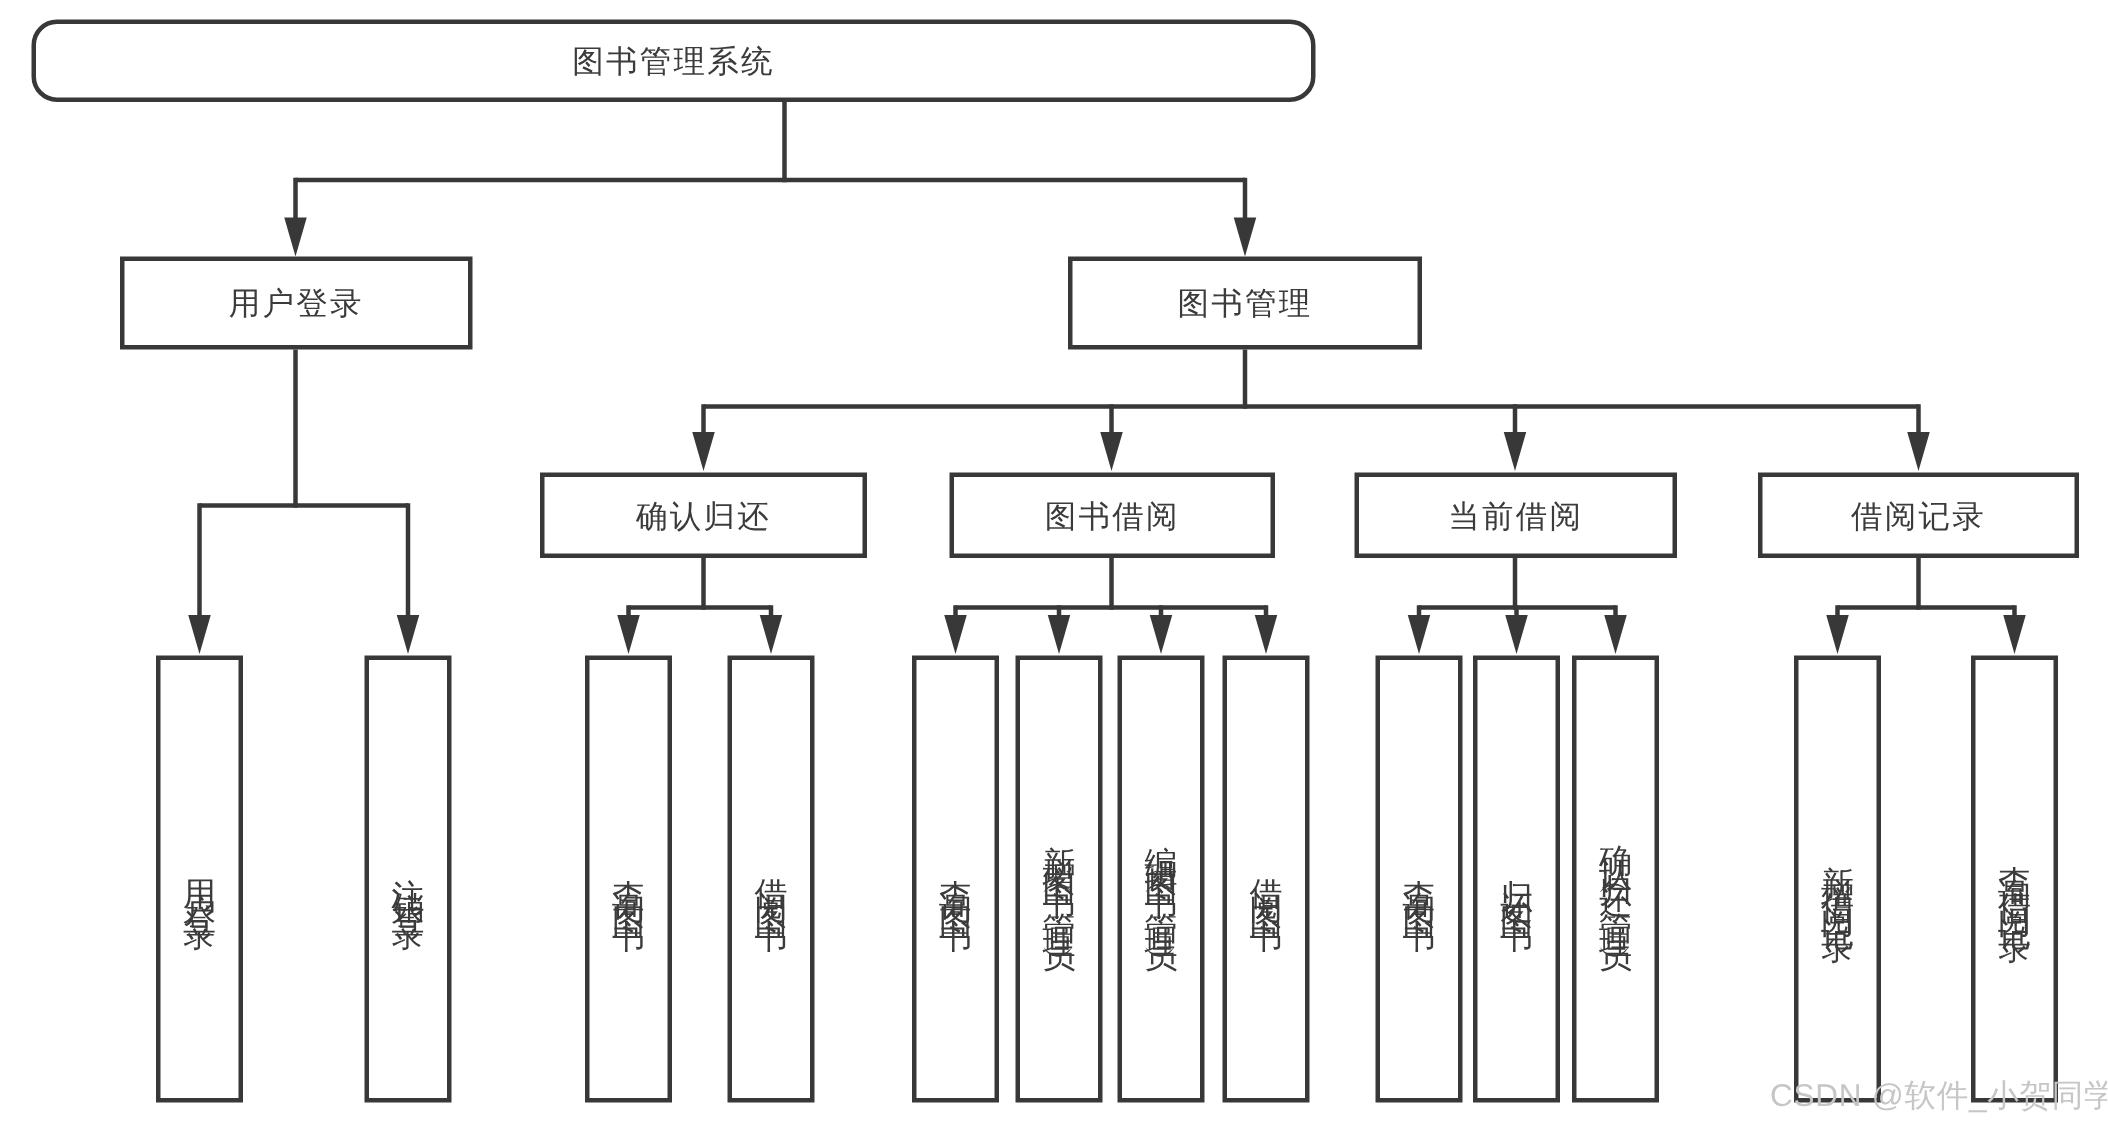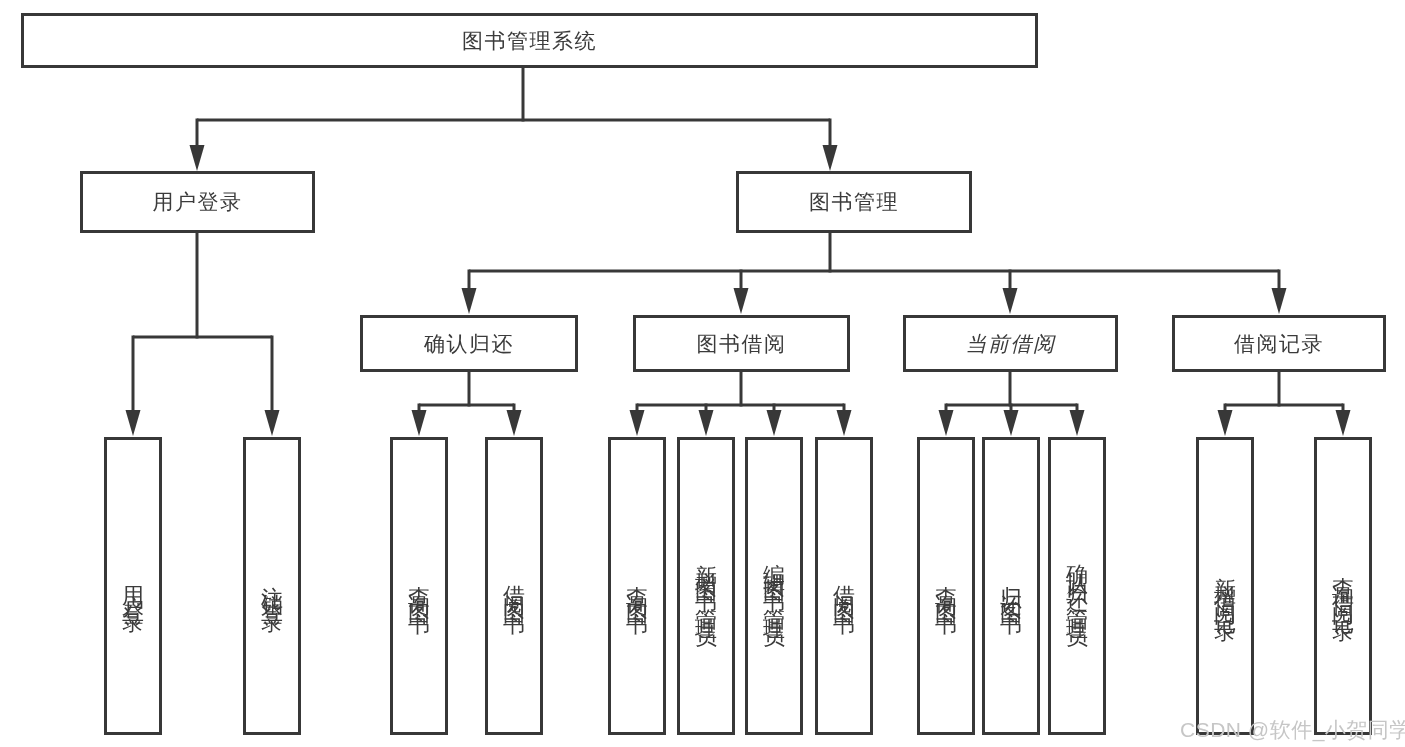--- a/index.html
+++ b/index.html
@@ -39,28 +39,28 @@
     justify-content: center;
     color: var(--text-color);
   }
   .hlabel {
     font-size: 21px;
     letter-spacing: 1.5px;
     color: var(--text-color);
     white-space: nowrap;
   }
 
-  .root  { left: 21px;  top: 13px;  width: 1017px; height: 55px; }
+  .root  { left: 21px;  top: 13px;  width: 856px; height: 55px; border-radius: 17px; }
   .b-login { left: 80px;  top: 171px; width: 235px; height: 62px; }
-  .b-mgmt  { left: 736px; top: 171px; width: 236px; height: 62px; }
+  .b-mgmt  { left: 712px; top: 171px; width: 236px; height: 62px; }
 
   .group { top: 315px; height: 57px; }
   .g-new  { left: 360px;  width: 218px; }
   .g-borrow { left: 633px;  width: 217px; }
-  .g-current { left: 903px; width: 215px; font-style: italic; }
+  .g-current { left: 903px; width: 215px; }
   .g-record { left: 1172px; width: 214px; }
 
   .leaf { top: 437px; width: 58px; height: 298px; }
   .vtext {
     writing-mode: vertical-rl;
     text-orientation: mixed;
     font-size: 22px;
     line-height: 1;
     letter-spacing: 9px;
     color: var(--text-color);

